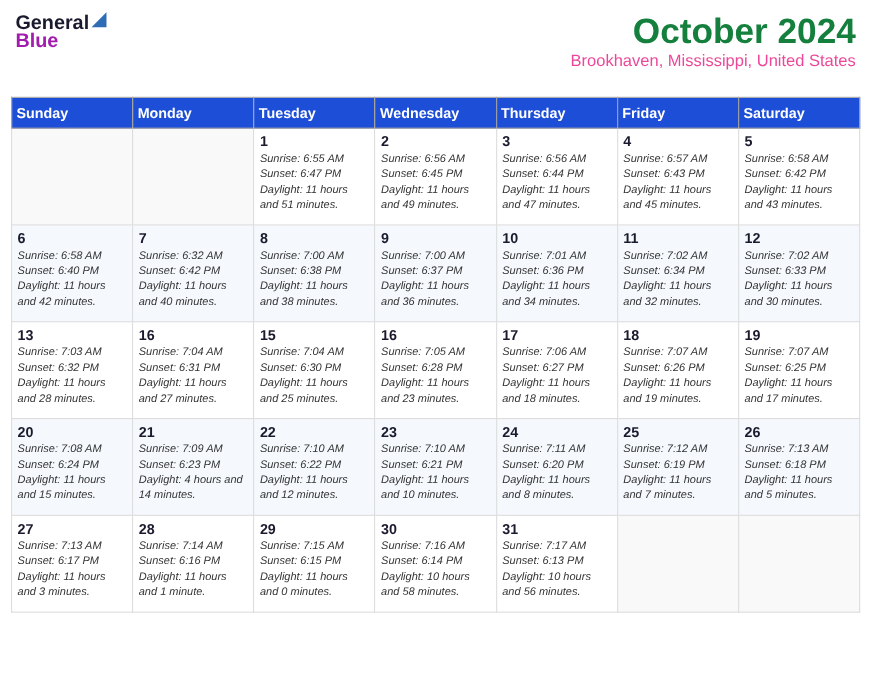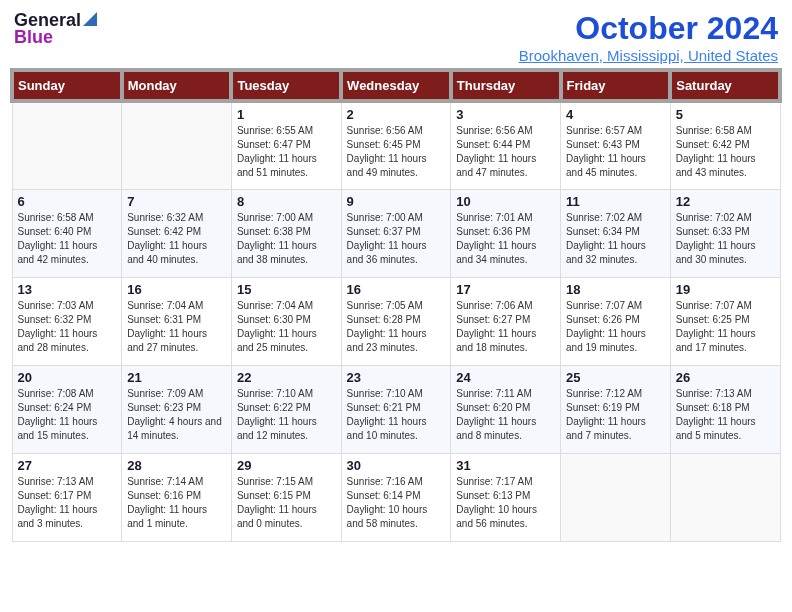--- a/index.html
+++ b/index.html
@@ -7,54 +7,53 @@
       font-family: Arial, sans-serif;
       background: #fff;
       width: 792px;
       min-height: 612px;
       padding: 10px;
     }
     .header {
       display: flex;
       justify-content: space-between;
       align-items: flex-start;
-      margin-bottom: 4px;
+      margin-bottom: 24px;
       padding: 0 4px;
     }
     .logo {
       display: flex;
       flex-direction: column;
       align-items: flex-start;
     }
     .title-block {
       text-align: right;
     }
     .month-title {
       font-size: 32px;
       font-weight: bold;
-      color: #1d4ed8;
+      color: #15803d;
     }
     .location-title {
       font-size: 15px;
-      color: #3b82f6;
-      text-decoration: underline;
+      color: #ec4899;
     }
     .calendar-table {
       width: 100%;
       border-collapse: collapse;
       border: 1px solid #ccc;
     }
     .calendar-table th {
-      background: #7f1d1d;
+      background: #1d4ed8;
       color: #fff;
       font-size: 13px;
       font-weight: bold;
       padding: 6px 4px;
       text-align: left;
-      border: 4px solid #a3a3a3;
+      border: 1px solid #a3a3a3;
     }
     .calendar-table td {
       width: calc(100% / 7);
       vertical-align: top;
       padding: 4px 5px;
       font-size: 10.5px;
       color: #333;
       border: 1px solid #ddd;
       background: #fff;
       min-height: 80px;
@@ -67,20 +66,21 @@
       font-size: 13px;
       font-weight: bold;
       color: #1a1a2e;
       display: block;
       margin-bottom: 2px;
     }
     .day-info {
       font-size: 10px;
       color: #333;
       line-height: 1.4;
+      font-style: italic;
     }
     .empty-cell {
       background: #f9f9f9 !important;
     }
     .logo-row {
       display: flex;
       align-items: center;
     }
     .logo-text {
       display: flex;

